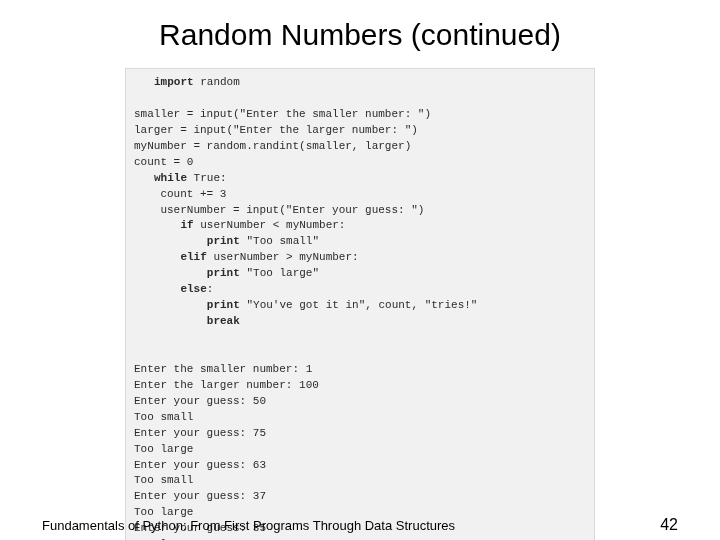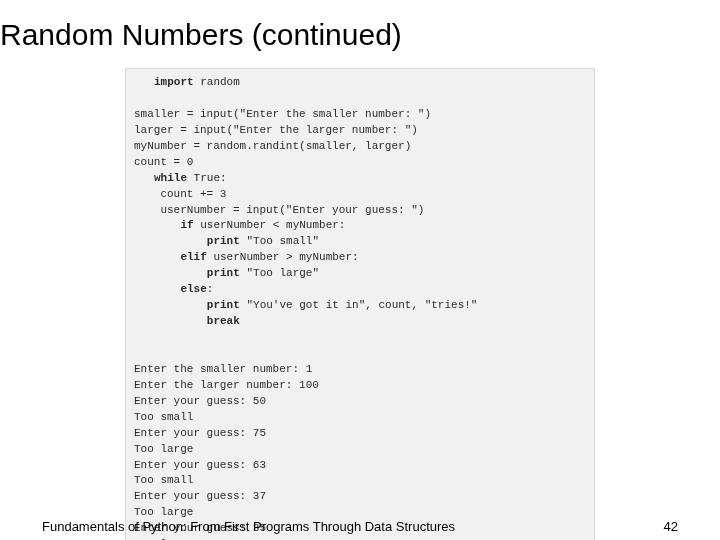--- a/index.html
+++ b/index.html
@@ -13,20 +13,21 @@
     position: relative;
   }
   .slide {
     width: 720px;
     height: 540px;
     position: relative;
     box-sizing: border-box;
   }
   .title {
     font-size: 30px;
+    text-align: center;
     padding-top: 18px;
     padding-bottom: 8px;
     font-weight: normal;
   }
   .code-block {
     margin: 8px auto 0 auto;
     width: 470px;
     background: #f1f1f1;
     border: 1px solid #d9d9d9;
     padding: 6px 8px 6px 8px;
@@ -49,21 +50,21 @@
     bottom: 6px;
     left: 0;
     right: 0;
     padding: 0 42px;
     font-size: 13px;
     display: flex;
     justify-content: space-between;
     align-items: baseline;
   }
   .footer .page {
-    font-size: 13px;
+    font-size: 16px;
   }
 </style>
 </head>
 <body>
 
 <div class="slide">
 
   <div class="title">Random Numbers (continued)</div>
 
   <div class="code-block">

